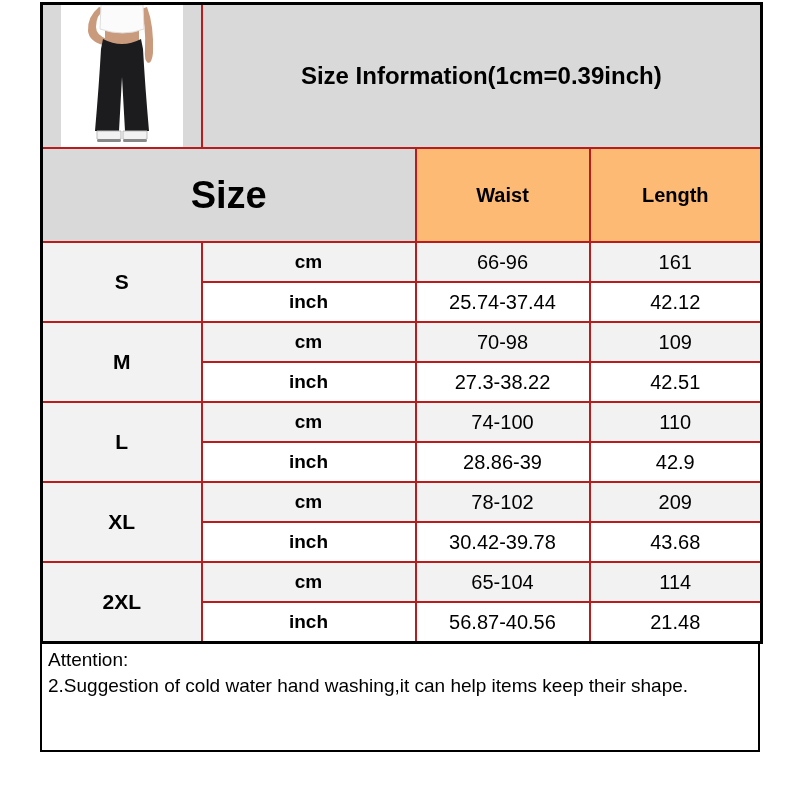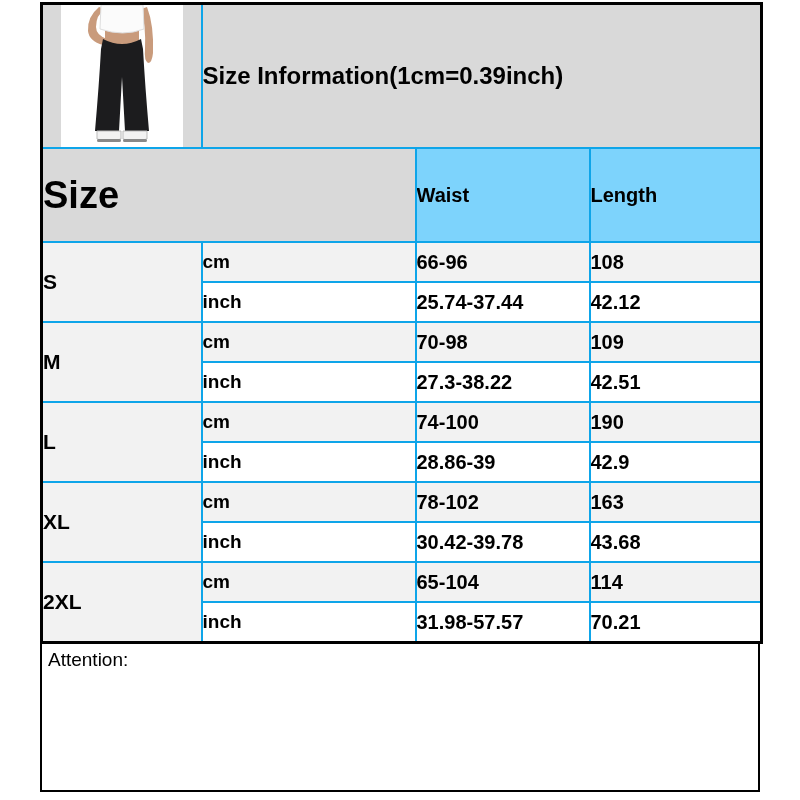--- a/index.html
+++ b/index.html
@@ -13,22 +13,22 @@
   .sheet{width:720px;margin:2px 0 0 40px;}
 
   
   table.sizechart{
     border-collapse:collapse;
     table-layout:fixed;
     width:720px;
     border:3px solid #000;
   }
   table.sizechart td{
-    border:2px solid #0ea5e9;
-    text-align:left;
+    border:2px solid #b91c1c;
+    text-align:center;
     vertical-align:middle;
     padding:0;
     overflow:hidden;
   }
   col.c-size{width:160px;}
   col.c-unit{width:214px;}
   col.c-waist{width:174px;}
   col.c-length{width:172px;}
 
   
@@ -51,41 +51,41 @@
 
   
   td.h-size{
     height:92px;
     background:#d9d9d9;
     font-size:38px;
     font-weight:bold;
     margin-top:44px;
   }
   td.h-col{
-    background:#7dd3fc;
+    background:#fdba74;
     font-size:20px;
     font-weight:bold;
   }
 
   
   td.size-letter{
     background:#c6c6c6;
     font-size:21px;
     font-weight:bold;
   }
   tr.r-cm td{height:38px;background:#f2f2f2;}
   tr.r-inch td{height:38px;background:#ffffff;}
   td.unit{font-size:19px;font-weight:bold;}
-  td.val{font-size:20px;font-weight:bold;}
+  td.val{font-size:20px;font-weight:normal;}
 
   
   .attention{
     box-sizing:border-box;
     width:720px;
-    height:150px;
+    height:110px;
     margin-top:-2px;
     border:2px solid #000;
     background:#ffffff;
     padding:3px 8px 0 6px;
     font-size:19px;
     line-height:26px;
     text-align:left;
   }
   .attention p{margin:0;}
 </style>
@@ -133,21 +133,21 @@
     <tr>
       <td class="h-size" colspan="2">Size</td>
       <td class="h-col">Waist</td>
       <td class="h-col">Length</td>
     </tr>
 
     <tr class="r-cm">
       <td class="size-letter" rowspan="2">S</td>
       <td class="unit">cm</td>
       <td class="val">66-96</td>
-      <td class="val">108</td>
+      <td class="val">161</td>
     </tr>
     <tr class="r-inch">
       <td class="unit">inch</td>
       <td class="val">25.74-37.44</td>
       <td class="val">42.12</td>
     </tr>
 
     <tr class="r-cm">
       <td class="size-letter" rowspan="2">M</td>
       <td class="unit">cm</td>
@@ -157,51 +157,52 @@
     <tr class="r-inch">
       <td class="unit">inch</td>
       <td class="val">27.3-38.22</td>
       <td class="val">42.51</td>
     </tr>
 
     <tr class="r-cm">
       <td class="size-letter" rowspan="2">L</td>
       <td class="unit">cm</td>
       <td class="val">74-100</td>
-      <td class="val">190</td>
+      <td class="val">110</td>
     </tr>
     <tr class="r-inch">
       <td class="unit">inch</td>
       <td class="val">28.86-39</td>
       <td class="val">42.9</td>
     </tr>
 
     <tr class="r-cm">
       <td class="size-letter" rowspan="2">XL</td>
       <td class="unit">cm</td>
       <td class="val">78-102</td>
-      <td class="val">163</td>
+      <td class="val">209</td>
     </tr>
     <tr class="r-inch">
       <td class="unit">inch</td>
       <td class="val">30.42-39.78</td>
       <td class="val">43.68</td>
     </tr>
 
     <tr class="r-cm">
       <td class="size-letter" rowspan="2">2XL</td>
       <td class="unit">cm</td>
       <td class="val">65-104</td>
       <td class="val">114</td>
     </tr>
     <tr class="r-inch">
       <td class="unit">inch</td>
-      <td class="val">31.98-57.57</td>
-      <td class="val">70.21</td>
+      <td class="val">56.87-40.56</td>
+      <td class="val">21.48</td>
     </tr>
   </tbody>
     </table>
 
   <div class="attention">
     <p>Attention:</p>
+    <p>2.Suggestion of cold water hand washing,it can help items keep their shape.</p>
   </div>
 
 </div>
 
 </body></html>

